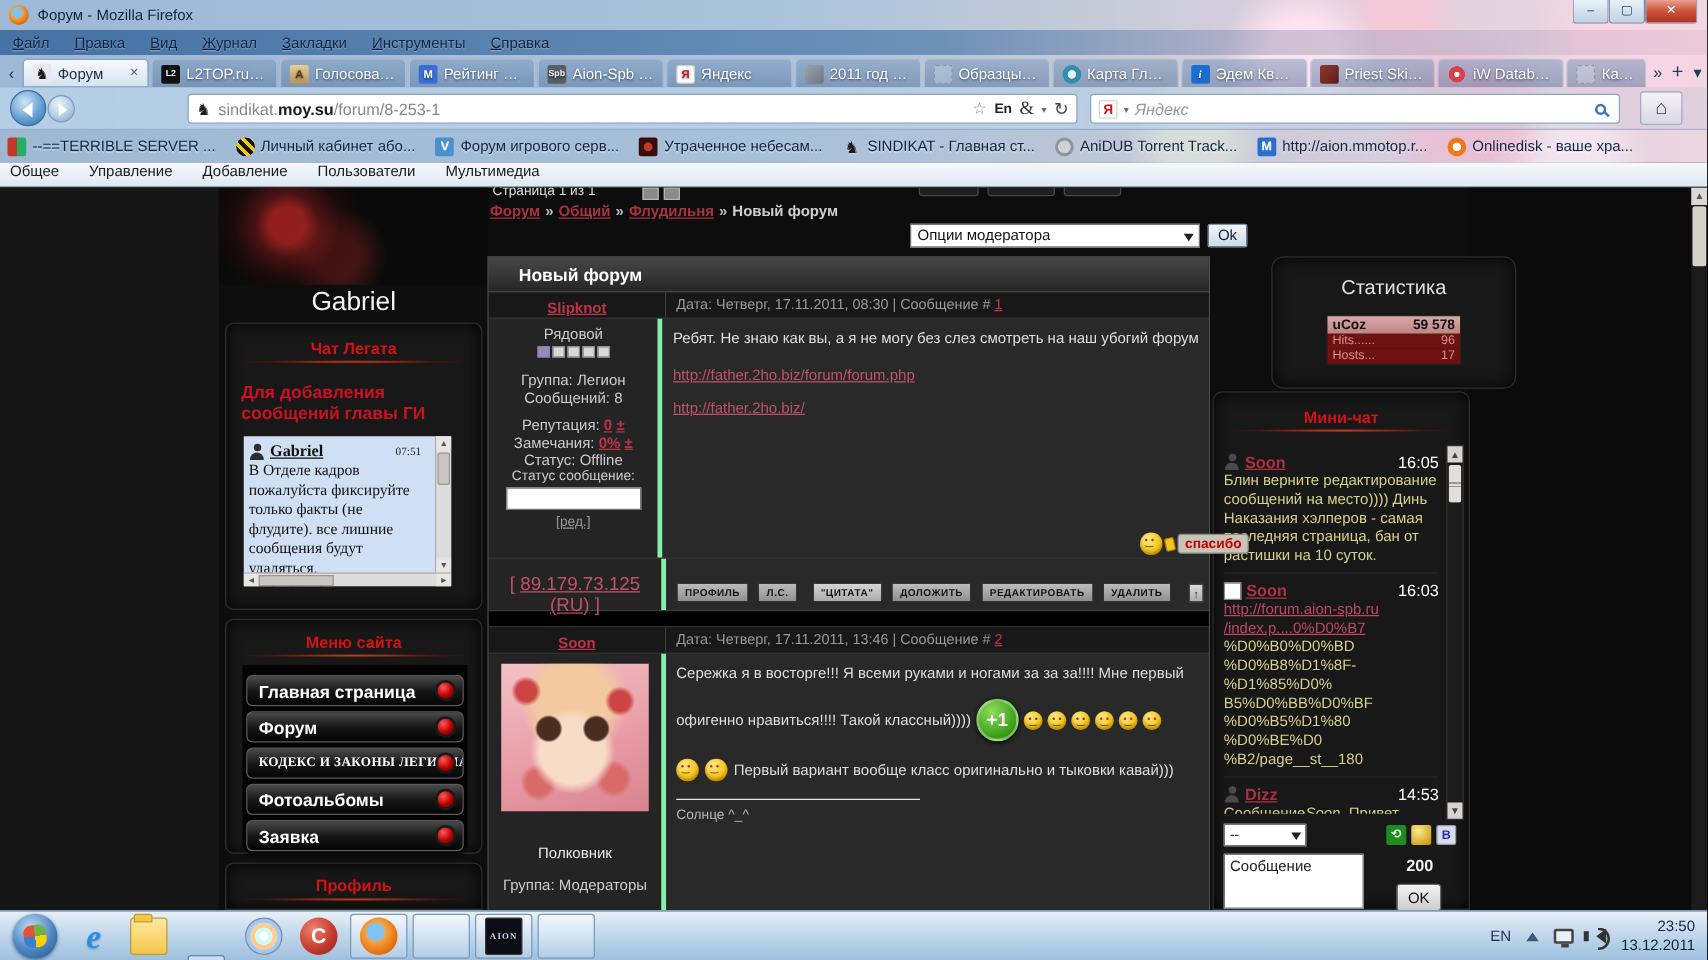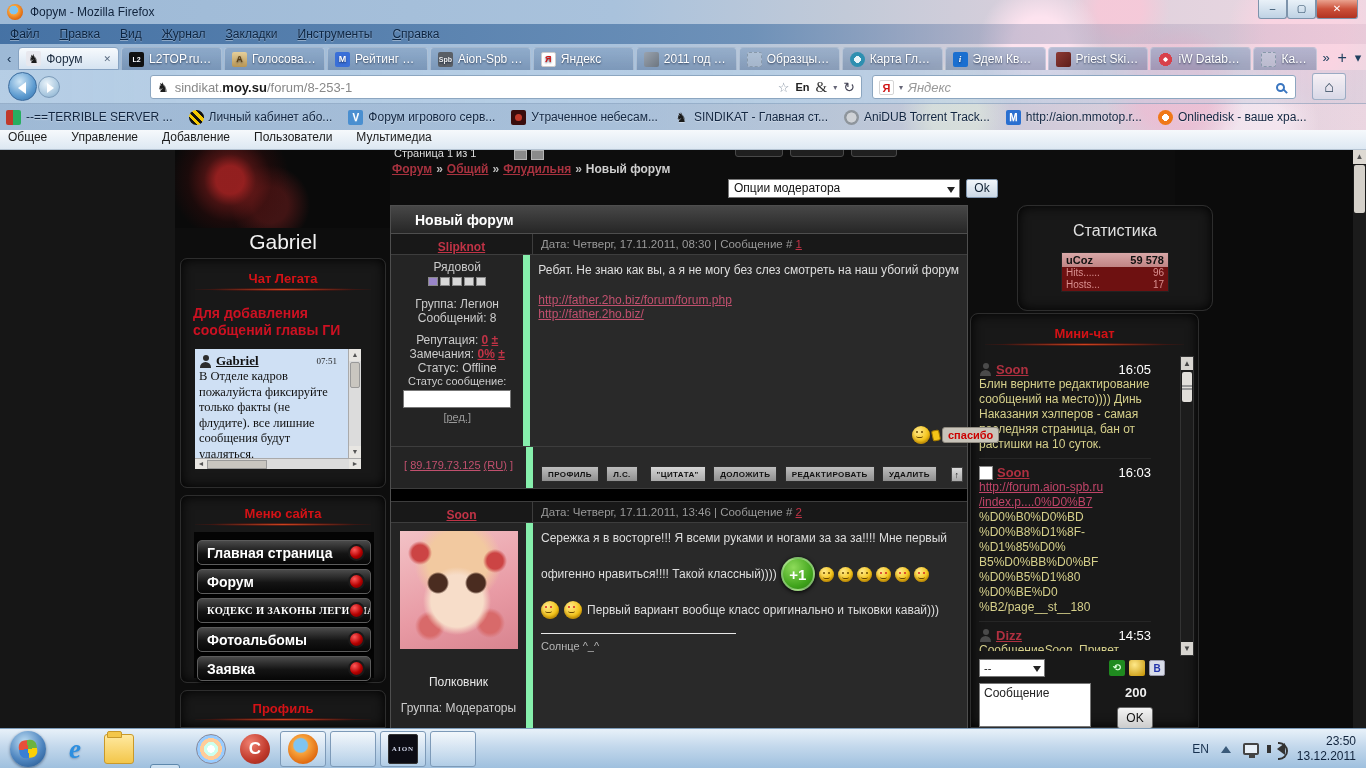--- a/index.html
+++ b/index.html
@@ -151,29 +151,29 @@
   .okbtn{position:absolute;left:966px;top:29px;width:32px;height:19px;background:linear-gradient(#f2f6fa,#ccd9e6);
     border:1px solid #7d93ab;border-radius:2px;font-size:12px;color:#123;text-align:center;line-height:17px;}
   .thread{position:absolute;left:390px;top:55px;width:578px;height:523px;background:#232323;border:1px solid #4e4e4e;}
   .ttitle{height:28px;background:linear-gradient(#474747,#262626);border-bottom:1px solid #4e4e4e;
     color:#fff;font-weight:bold;font-size:14px;line-height:28px;padding-left:24px;}
   .prow{display:flex;border-bottom:1px solid #3d3d3d;}
   .ncell{width:142px;background:#181818;border-right:1px solid #3d3d3d;text-align:center;padding:3px 0;}
   .ncell a{color:#c03346;font-weight:bold;font-size:12px;text-decoration:underline;}
   .dcell{flex:1;background:#181818;font-size:11.5px;color:#9a9a9a;padding:4px 0 0 8px;}
   .dcell a{color:#c03346;text-decoration:underline;}
-  .ucell{width:142px;background:#242424;border-right:7px solid #86efac;text-align:center;font-size:12px;color:#ccc;position:relative;}
+  .ucell{width:142px;background:#242424;border-right:4px solid #86efac;text-align:center;font-size:12px;color:#ccc;position:relative;}
   .mcell{flex:1;background:#292929;position:relative;font-size:12px;color:#dedede;overflow:visible;}
   .rksq{width:10px;height:9px;display:inline-block;border:1px solid #8a8a8a;background:#d8d8d8;margin:0 1px;}
   .rksq.f{background:#9a86c9;}
   .redlink{color:#c03346;text-decoration:underline;font-weight:bold;}
   .statusinput{width:108px;height:18px;background:#fff;border:1px solid #777;margin-top:3px;}
   .editlink{color:#9a9a9a;text-decoration:underline;font-size:11px;}
   .plink{color:#c1506e;text-decoration:underline;}
-  .fline{margin:0 8px;white-space:nowrap;}
+  .fline{margin:12px 8px;white-space:nowrap;}
   .fbtn{display:inline-block;background:linear-gradient(#bdbdbd,#8f8f8f);border:1px solid #2d2d2d;color:#111;
     font-size:8px;font-weight:bold;padding:3px 6px 2px 6px;letter-spacing:.4px;margin-right:4px;}
   .fbtn.lite{background:linear-gradient(#d5d5d5,#aaa);}
   .upbtn{display:inline-block;background:linear-gradient(#ddd,#aaa);border:1px solid #444;color:#222;font-size:9px;
     padding:2px 3px 1px 3px;}
   .sep-black{height:13px;background:#000;border-bottom:1px solid #3d3d3d;}
   .avatar{width:118px;height:118px;margin:8px auto 0 auto;background:
     radial-gradient(circle at 38px 52px, #4a2c20 0 9px, rgba(74,44,32,0) 11px),
     radial-gradient(circle at 76px 52px, #4a2c20 0 9px, rgba(74,44,32,0) 11px),
     radial-gradient(circle at 57px 70px, #f7ddc9 0 26px, rgba(247,221,201,0) 34px),
@@ -508,21 +508,21 @@
           <input class="statusinput" style="">
           <div style="margin-top:2px;"><a class="editlink">[ред.]</a></div>
         </div>
         <div class="mcell">
           <div class="fline" style="margin-top:8px;">Ребят. Не знаю как вы, а я не могу без слез смотреть на наш убогий форум</div>
           <div class="fline" style="margin-top:16px;"><a class="plink">http://father.2ho.biz/forum/forum.php</a></div>
           <div class="fline"><a class="plink">http://father.2ho.biz/</a></div>
         </div>
       </div>
       <div class="prow" style="height:42px;">
-        <div class="ucell" style="font-size:11px;padding-top:12px;">
+        <div class="ucell" style="font-size:15px;padding-top:12px;">
           <span style="color:#c1506e;">[</span> <a class="plink">89.179.73.125</a> <a class="plink">(RU)</a> <span style="color:#c1506e;">]</span>
         </div>
         <div class="mcell">
           <div style="position:absolute;left:8px;bottom:6px;">
             <span class="fbtn">ПРОФИЛЬ</span>
             <span class="fbtn">Л.С.</span>
           </div>
           <div style="position:absolute;right:26px;bottom:6px;">
             <span class="fbtn lite">"ЦИТАТА"</span>
             <span class="fbtn">ДОЛОЖИТЬ</span>
@@ -585,21 +585,21 @@
             <span>Hits......</span>
             <span>96</span>
           </div>
         <div class="cnt-row">
             <span>Hosts...</span>
             <span>17</span>
           </div>
       </div>
     </div>
 
-    <div class="panel" style="left:970px;top:163px;width:229px;height:415px;border-radius:8px 8px 0 0;">
+    <div class="panel" style="left:970px;top:163px;width:206px;height:415px;border-radius:8px 8px 0 0;">
       <div class="rhead" style="margin-top:12px;">Мини-чат</div>
       <div class="rdiv"></div>
       <div class="mchat-list" style="height:295px;overflow:hidden;">
         <div class="mc-head">
           <span class="person"></span>
           <span class="mc-name">Soon</span>
           <span class="mc-time">16:05</span>
         </div>
         <div>Блин верните редактирование сообщений на место)))) Динь Наказания хэлперов - самая последняя страница, бан от растишки на 10 суток.</div>
         <div class="mc-sep"></div>

